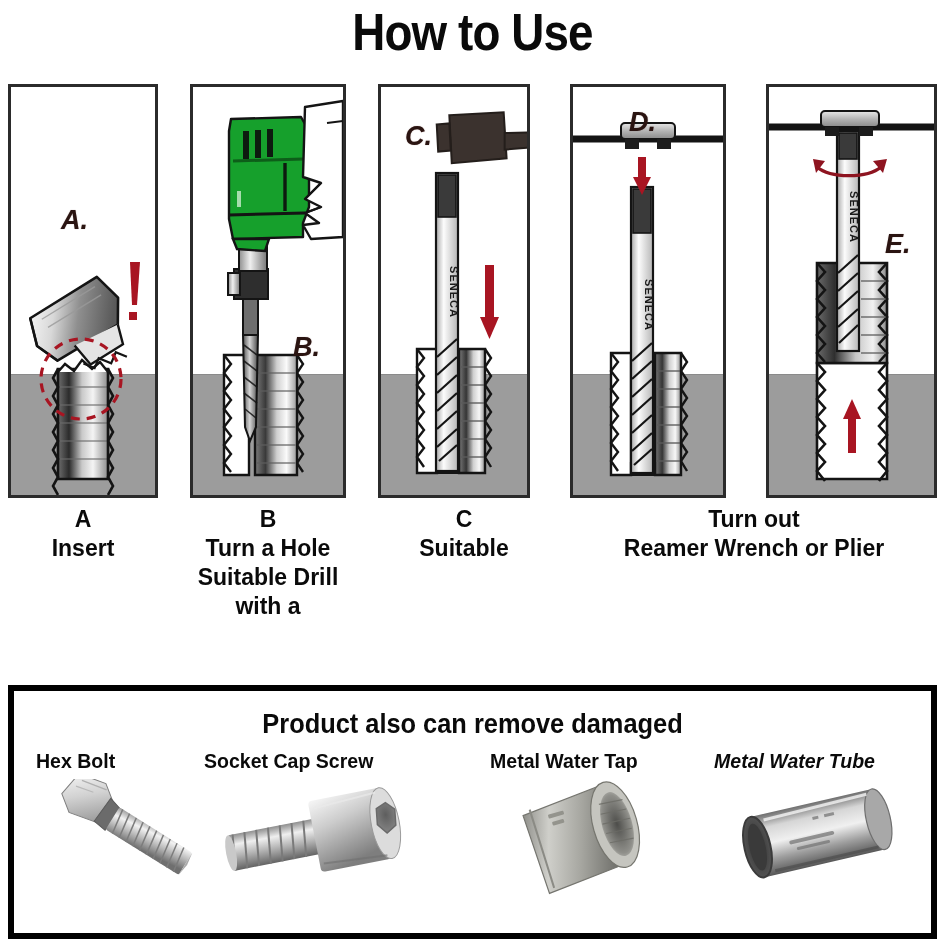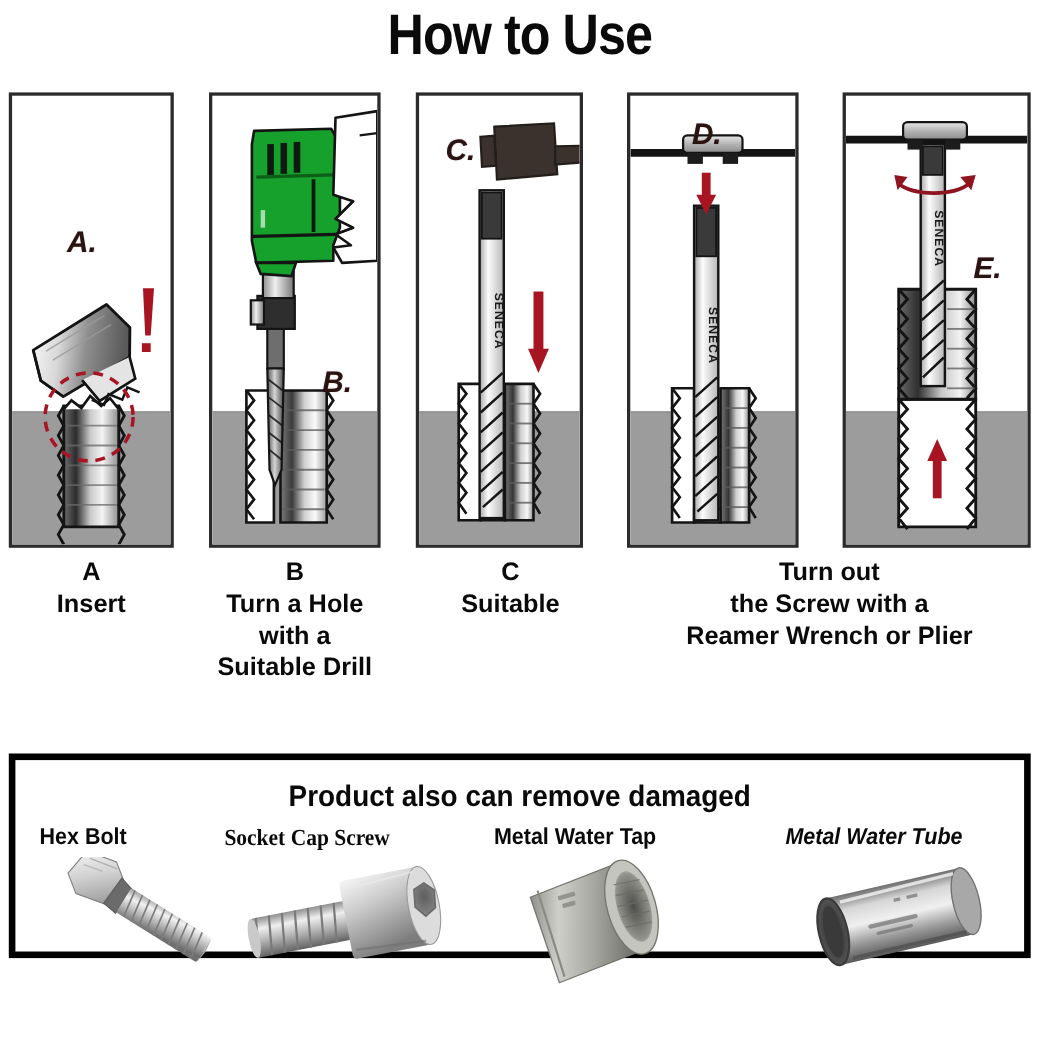--- a/index.html
+++ b/index.html
@@ -48,21 +48,21 @@
     position:absolute;top:0;
     text-align:center;
     font-size:23px;font-weight:bold;
     color:#0a0a0a;
     line-height:29px;
   }
   .cap .ltr{display:block;}
   
   #bottom{
     position:absolute;left:8px;top:685px;
-    width:929px;height:186px;
+    width:929px;height:254px;
     border:6px solid #000;
     box-sizing:border-box;
     background:#fff;
   }
   #bottom-title{
     position:absolute;top:18px;left:0;width:100%;
     text-align:center;
     font-size:27px;font-weight:bold;color:#0a0a0a;
     transform:scaleX(0.94);
   }
@@ -406,30 +406,29 @@
 </div>
 
 <div id="captions">
   <div class="cap" style="left:8px;width:150px;">
     <span class="ltr">A</span>
     <span class="ltr">Insert</span>
   </div>
   <div class="cap" style="left:178px;width:180px;">
     <span class="ltr">B</span>
     <span class="ltr">Turn a Hole</span>
+    <span class="ltr">Suitable Drill</span>
     <span class="ltr">with a</span>
-    <span class="ltr">Suitable Drill</span>
   </div>
   <div class="cap" style="left:378px;width:172px;">
     <span class="ltr">C</span>
     <span class="ltr">Suitable</span>
   </div>
   <div class="cap" style="left:570px;width:368px;">
     <span class="ltr">Turn out</span>
-    <span class="ltr">the Screw with a</span>
     <span class="ltr">Reamer Wrench or Plier</span>
   </div>
 </div>
 
 <div id="bottom">
   <div id="bottom-title">Product also can remove damaged</div>
 
   <div class="prod" style="left:22px;">
     <div class="prod-label">Hex Bolt</div>
     <svg class="prod-img" width="180" height="120" viewBox="0 0 180 120" style="left:8px;top:30px;">
@@ -465,21 +464,21 @@
           <line x1="122" y1="21" x2="126" y2="47"></line>
             <line x1="130" y1="21" x2="134" y2="47"></line>
           <line x1="138" y1="21" x2="142" y2="47"></line>
             <line x1="146" y1="21" x2="150" y2="47"></line>
         </g>
         <path d="M156,21 L158,34 L156,47 Z" fill="#aaa"></path>
       </g>
     </svg>
   </div>
 
-  <div class="prod" style="left:190px;font-family:Liberation Serif, serif;">
+  <div class="prod" style="left:190px;">
     <div class="prod-label">Socket Cap Screw</div>
     <svg class="prod-img" width="220" height="120" viewBox="0 0 220 120" style="left:10px;top:28px;">
       <defs>
         <linearGradient id="scsShaft" x1="0" y1="0" x2="0" y2="1">
           <stop offset="0" stop-color="#8f8f8f"></stop>
           <stop offset="0.28" stop-color="#efefef"></stop>
           <stop offset="0.6" stop-color="#b3b3b3"></stop>
           <stop offset="1" stop-color="#636363"></stop>
         </linearGradient>
         <linearGradient id="scsHead" x1="0" y1="0" x2="0.3" y2="1">
@@ -509,21 +508,21 @@
         <rect x="100" y="22" width="72" height="72" rx="4" fill="url(#scsHead)"></rect>
         <ellipse cx="172" cy="58" rx="14" ry="36" fill="#dcdcdc" stroke="#9a9a9a" stroke-width="1"></ellipse>
 
         <path d="M166,42 L176,38 L184,46 L182,62 L172,68 L164,58 Z" fill="url(#scsSocket)" stroke="#6a6a6a" stroke-width="1.5"></path>
         <path d="M104,30 L168,26" stroke="#e9e9e9" stroke-width="2" fill="none" opacity=".7"></path>
         <path d="M104,86 L168,90" stroke="#6f6f6f" stroke-width="2" fill="none" opacity=".6"></path>
       </g>
     </svg>
   </div>
 
-  <div class="prod" style="left:435px;text-align:center;">
+  <div class="prod" style="left:476px;text-align:center;">
     <div class="prod-label">Metal Water Tap</div>
     <svg class="prod-img" width="170" height="120" viewBox="0 0 170 120" style="left:18px;top:26px;">
       <defs>
         <linearGradient id="tapBody" x1="0" y1="0" x2="1" y2="0.3">
           <stop offset="0" stop-color="#8a8a85"></stop>
           <stop offset="0.3" stop-color="#cfcfca"></stop>
           <stop offset="0.65" stop-color="#a6a6a0"></stop>
           <stop offset="1" stop-color="#757570"></stop>
         </linearGradient>
         <radialGradient id="tapBore" cx="0.5" cy="0.5" r="0.6">

